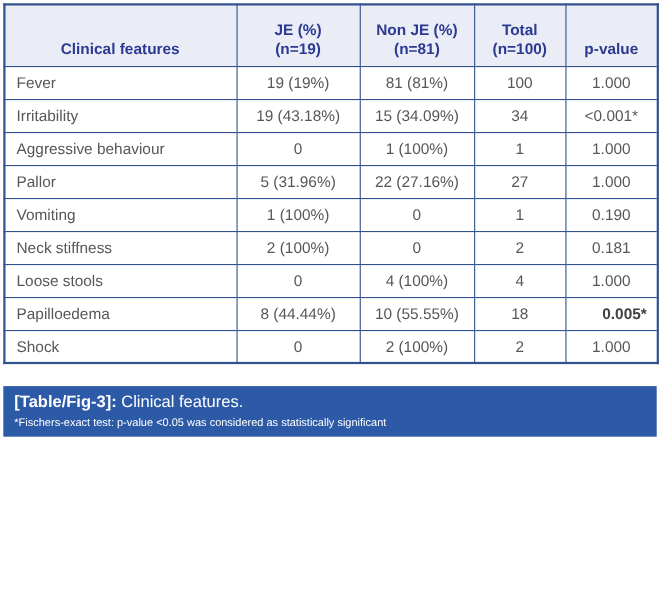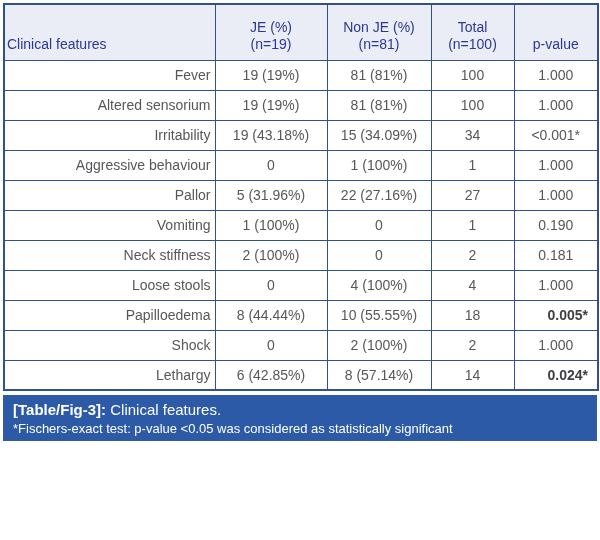--- a/index.html
+++ b/index.html
@@ -24,62 +24,62 @@
   table.clinical {
     width: 594px;
     border-collapse: collapse;
     table-layout: fixed;
     border: 2px solid var(--border);
     border-radius: 2px;
   }
   table.clinical th {
     background: var(--header-bg);
     color: var(--header-text);
-    font-weight: normal;
+    font-weight: bold;
     font-size: 14px;
     line-height: 17px;
     border: 1px solid var(--border);
     vertical-align: bottom;
     text-align: center;
     height: 56px;
     padding: 4px 3px 7px 3px;
   }
   table.clinical th.feature-col {
-    text-align: left;
+    text-align: center;
     padding-left: 2px;
   }
   table.clinical td {
     border: 1px solid var(--border);
     color: var(--body-text);
     font-size: 14px;
     text-align: center;
     height: 30px;
     padding: 2px 4px;
     background: #ffffff;
     vertical-align: middle;
   }
   table.clinical td.feature-col {
-    text-align: right;
+    text-align: left;
     padding-left: 10px;
   }
   table.clinical td.bold {
     font-weight: bold;
     color: #3f4043;
     padding-left: 28px;
   }
   .footer {
-    margin-top: 4px;
+    margin-top: 20px;
     background: var(--footer-bg);
     color: var(--footer-text);
     padding: 5px 10px 7px 10px;
     height: 46px;
   }
   .caption-line { font-size: 15px; line-height: 19px; }
   .caption-label { font-weight: bold; }
-  .note-line { font-size: 13px; line-height: 15px; margin-top: 2px; }
+  .note-line { font-size: 10px; line-height: 15px; margin-top: 2px; }
 </style>
 </head>
 <body>
 
 <div class="wrap">
   <table class="clinical">
     <colgroup>
       <col style="width:211px">
       <col style="width:112px">
       <col style="width:104px">
@@ -91,27 +91,20 @@
           <th class="feature-col">Clinical features</th>
           <th>JE (%)<br>(n=19)</th>
           <th>Non JE (%)<br>(n=81)</th>
           <th>Total<br>(n=100)</th>
           <th>p-value</th>
         </tr>
     </thead>
     <tbody>
         <tr>
           <td class="feature-col">Fever</td>
-          <td>19 (19%)</td>
-          <td>81 (81%)</td>
-          <td>100</td>
-          <td>1.000</td>
-        </tr>
-        <tr>
-          <td class="feature-col">Altered sensorium</td>
           <td>19 (19%)</td>
           <td>81 (81%)</td>
           <td>100</td>
           <td>1.000</td>
         </tr>
         <tr>
           <td class="feature-col">Irritability</td>
           <td>19 (43.18%)</td>
           <td>15 (34.09%)</td>
           <td>34</td>
@@ -159,27 +152,20 @@
           <td>18</td>
           <td class="bold">0.005*</td>
         </tr>
         <tr>
           <td class="feature-col">Shock</td>
           <td>0</td>
           <td>2 (100%)</td>
           <td>2</td>
           <td>1.000</td>
         </tr>
-        <tr>
-          <td class="feature-col">Lethargy</td>
-          <td>6 (42.85%)</td>
-          <td>8 (57.14%)</td>
-          <td>14</td>
-          <td class="bold">0.024*</td>
-        </tr>
       </tbody>
   </table>
 
   <div class="footer">
     <div class="caption-line">
       <span class="caption-label">[Table/Fig-3]:</span>
       <span>Clinical features.</span>
     </div>
     <div class="note-line">*Fischers-exact test: p-value &lt;0.05 was considered as statistically significant</div>
   </div>

